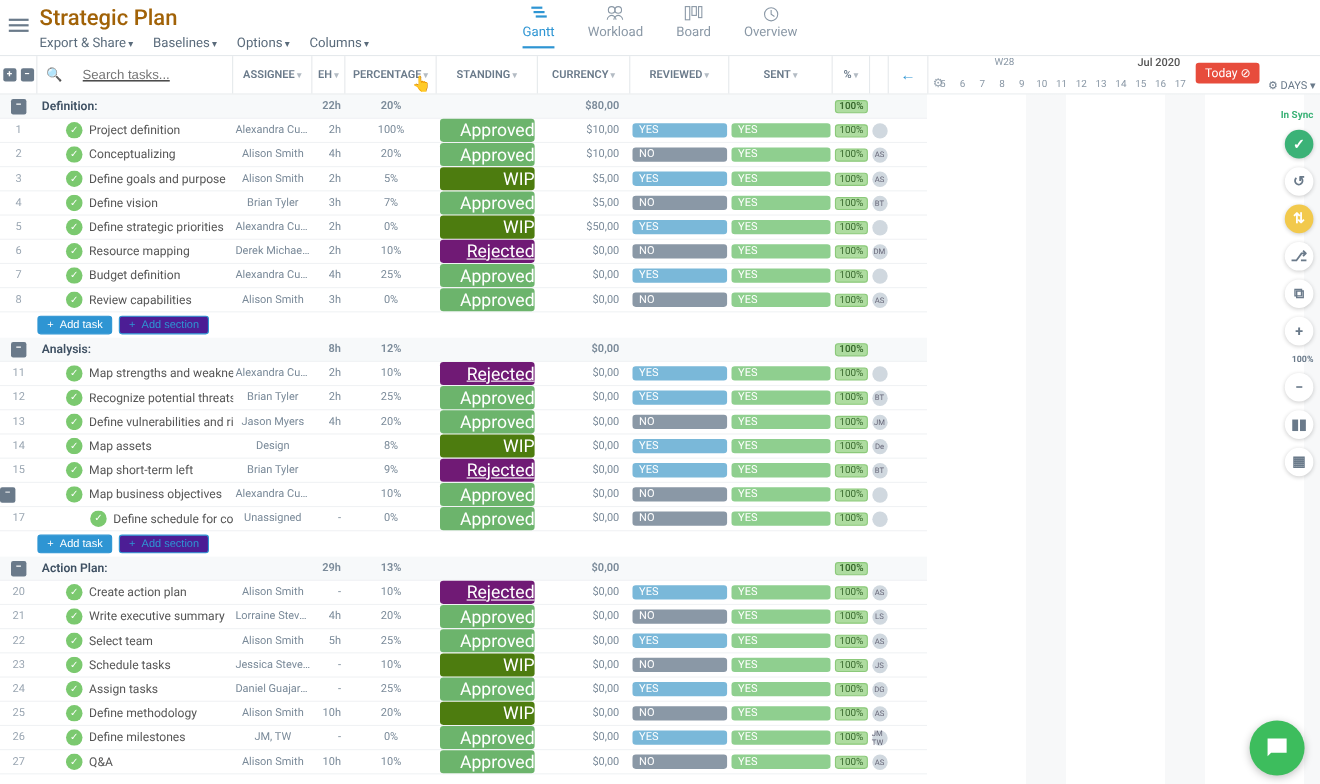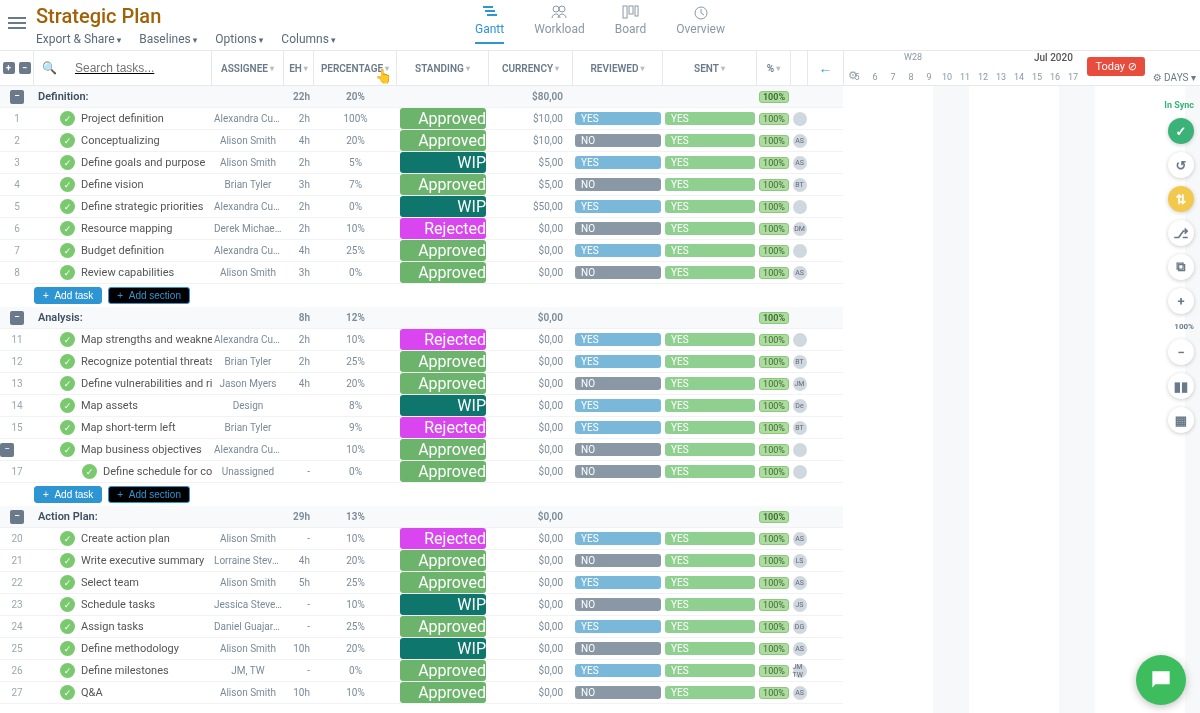--- a/index.html
+++ b/index.html
@@ -71,36 +71,36 @@
   .c-name { width: 178px; display: flex; align-items: center; gap: 6px; padding-left: 4px; overflow: hidden; white-space: nowrap; text-overflow: ellipsis; }
   .c-name.indent1 { padding-left: 26px; }
   .c-name.indent2 { padding-left: 48px; }
   .check { width: 15px; height: 15px; border-radius: 50%; background: #7bc96f; display: inline-flex; align-items: center; justify-content: center; color: #fff; font-size: 9px; flex: none; }
   .c-assignee { width: 72px; text-align: center; font-size: 10px; color: #7a8a99; overflow: hidden; white-space: nowrap; text-overflow: ellipsis; padding: 0 2px; }
   .c-eh { width: 30px; text-align: right; padding-right: 4px; font-size: 10px; color: #7a8a99; }
   .c-pct { width: 83px; text-align: center; font-size: 10px; color: #7a8a99; }
   .c-standing { width: 92px; display: flex; justify-content: center; }
   .pill { border-radius: 3px; color: #fff; font-size: 16px; padding: 1px 0; width: 86px; text-align: right; padding-left: 6px; }
   .pill.approved { background: #6cb46c; }
-  .pill.wip { background: #0f766e; }
-  .pill.rejected { background: #d946ef; }
+  .pill.wip { background: #4d7c0f; }
+  .pill.rejected { background: #701a75; text-decoration: underline; }
   .c-curr { width: 84px; text-align: right; padding-right: 10px; font-size: 10px; color: #7a8a99; }
   .c-rev { width: 90px; }
   .c-sent { width: 94px; }
   .tag { display: block; border-radius: 3px; font-size: 10px; padding: 1px 6px; color: #fff; margin: 0 2px; }
   .tag.yes { background: #7ab8d9; }
   .tag.no  { background: #8a98a6; }
   .tag.sent-yes { background: #8fcf8f; }
   .c-pctcol { width: 34px; display: flex; justify-content: center; }
   .pctbadge { background: #aedca0; border: 1px solid #8bc97a; border-radius: 3px; font-size: 9px; padding: 0 3px; color: #3a6b2f; }
   .c-av { width: 17px; display: flex; justify-content: center; }
   .avcirc { width: 14px; height: 14px; border-radius: 50%; background: #d0d8df; font-size: 7px; display: flex; align-items: center; justify-content: center; color: #667; }
 
   .addrow { padding: 3px 0 3px 34px; display: flex; gap: 6px; }
-  .addbtn { border: 1px solid #2e95d3; color: #2e95d3; background: #000000; border-radius: 3px; font-size: 10px; padding: 2px 8px; cursor: pointer; }
+  .addbtn { border: 1px solid #2e95d3; color: #2e95d3; background: #4c1d95; border-radius: 3px; font-size: 10px; padding: 2px 8px; cursor: pointer; }
   .addbtn.fill { background: #2e95d3; color: #fff; }
 
   
   .rail { position: absolute; right: 6px; top: 100px; display: flex; flex-direction: column; gap: 8px; align-items: flex-end; font-weight: bold; }
   .rbtn { width: 26px; height: 26px; border-radius: 50%; background: #fff; box-shadow: 0 1px 4px rgba(0,0,0,.2); display: flex; align-items: center; justify-content: center; font-size: 13px; color: #6a7a8a; cursor: pointer; }
   .rbtn.green { background: #3bb277; color: #fff; }
   .rbtn.yellow { background: #f2c94c; color: #fff; }
   .rlabel { font-size: 9px; color: #3bb277; }
   .rtxt { font-size: 8px; color: #6a7a8a; }
 

